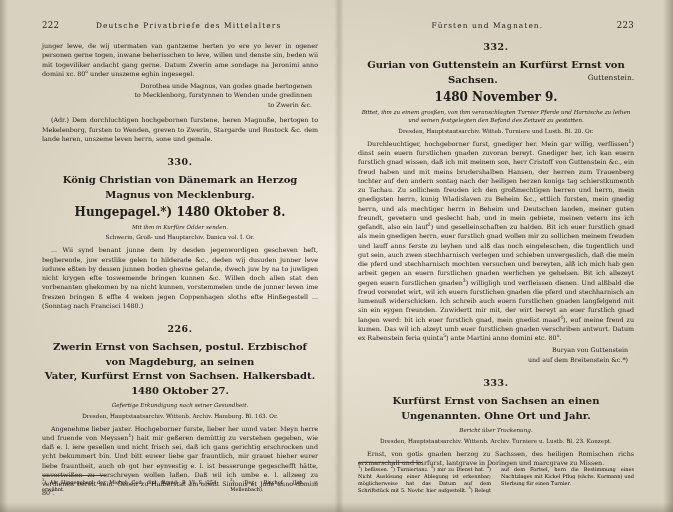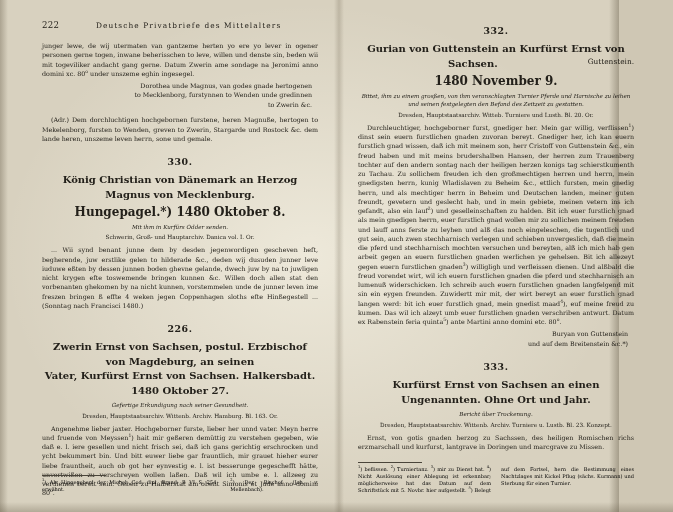--- a/index.html
+++ b/index.html
@@ -8,21 +8,21 @@
   }
   body {
     width: 673px;
     height: 512px;
     background: #cfc7b4;
     font-family: "DejaVu Serif", serif;
     overflow: hidden;
   }
   .page {
     position: relative;
-    width: 619px;
+    width: 673px;
     height: 512px;
     background: #d8d1bf;
     background-image:
       radial-gradient(ellipse at 50% 50%, rgba(255,252,240,0.55) 0%, rgba(255,252,240,0.0) 70%);
   }
   
   .gutter {
     position: absolute;
     left: 334px;
     top: 0;
@@ -203,20 +203,24 @@
     <div class="fn-rule"></div>
     <div class="footnotes">
       <div class="fn" style="display:flex; gap:14px;">
         <span><sup>1</sup>) Als Hingegebenl der Michel, Cod. dipl. Brand. B VI S. 254 erwähnt.</span>
         <span><sup>2</sup>) Der Bischof (Joh. v. Mellenbach).</span>
       </div>
     </div>
   </div>
 
   <div class="col col-right">
+    <div class="runhead right">
+      <span class="title">Fürsten und Magnaten.</span>
+      <span class="pageno">223</span>
+    </div>
 
     <div class="num-head" style="margin-top:5px;">332.</div>
     <div class="entry-title">
       <span class="big">Gurian von Guttenstein an Kurfürst Ernst von Sachsen.</span>
       <span style="float:right; font-size:7.4px; font-weight:normal;">Guttenstein.</span>
     </div>
     <div class="entry-date">1480 November 9.</div>
     <div class="entry-sub italic">Bittet, ihm zu einem grosßen, von ihm veranschlagten Turnier Pferde und Harnische zu leihen und seinen festgelegten den Befand des Zeitzeit zu gestatten.</div>
     <div class="src-line">Dresden, Hauptstaatsarchiv.  Witteb. Turniere und Lusth. Bl. 20. Or.</div>
     <p class="body">Durchleuchtiger, hochgeborner furst, gnediger her.  Mein gar willig, verflissen<sup>1</sup>) dinst sein euern furstlichen gnaden zuvoran bereyt.  Gnediger her, ich kan euern furstlich gnad wissen, daß ich mit meinem son, herr Cristoff von Guttenstein &amp;c., ein freud haben und mit meins brudershalben Hansen, der herren zum Trauenberg tochter auf den andern sontag nach der heiligen herzen konigs tag schierstkumenth zu Tachau.  Zu sollichem freuden ich den großmechtigen herren und herrn, mein gnedigsten herrn, kunig Wladislaven zu Beheim &amp;c., ettlich fursten, mein gnedig herrn, und als mechtiger herrn in Beheim und Deutschen landen, meiner guten freundt, gevetern und geslecht hab, und in mein gebiete, meinen vetern ins ich gefandt, also ein lauf<sup>2</sup>) und geselleinschaften zu halden.  Bit ich euer furstlich gnad als mein gnedigen herrn, euer furstlich gnad wollen mir zu sollichen meinem freuden und lauff anns ferste zu leyhen und alß das noch eingeleschen, die tugentlich und gut sein, auch zwen stechharnisch verlegen und schieben unvergeslich, daß die mein die pferd und stechharnisch mochten versuchen und bereyten, alß ich mich hab gen arbeit gegen an euern furstlichen gnaden werlichen ye gehelsen.  Bit ich allezeyt gegen euern furstlichen gnaden<sup>3</sup>) willigligh und verfleissen dienen.  Und alßbald die freud vorendet wirt, wil ich euern furstlichen gnaden die pferd und stechharnisch an lumenuß widerschicken.  Ich schreib auch euern furstlichen gnaden langfelgend mit sin ein eygen freunden.  Zuwidertt mir mit, der wirt bereyt an euer furstlich gnad langen werd: bit ich euer furstlich gnad, mein gnedist maad<sup>4</sup>), euf meine freud zu kumen.  Das wil ich alzeyt umb euer furstlichen gnaden verschriben antwurt.  Datum ex Rabenstein feria quinta<sup>5</sup>) ante Martini anno domini etc. 80<sup>o</sup>.</p>

